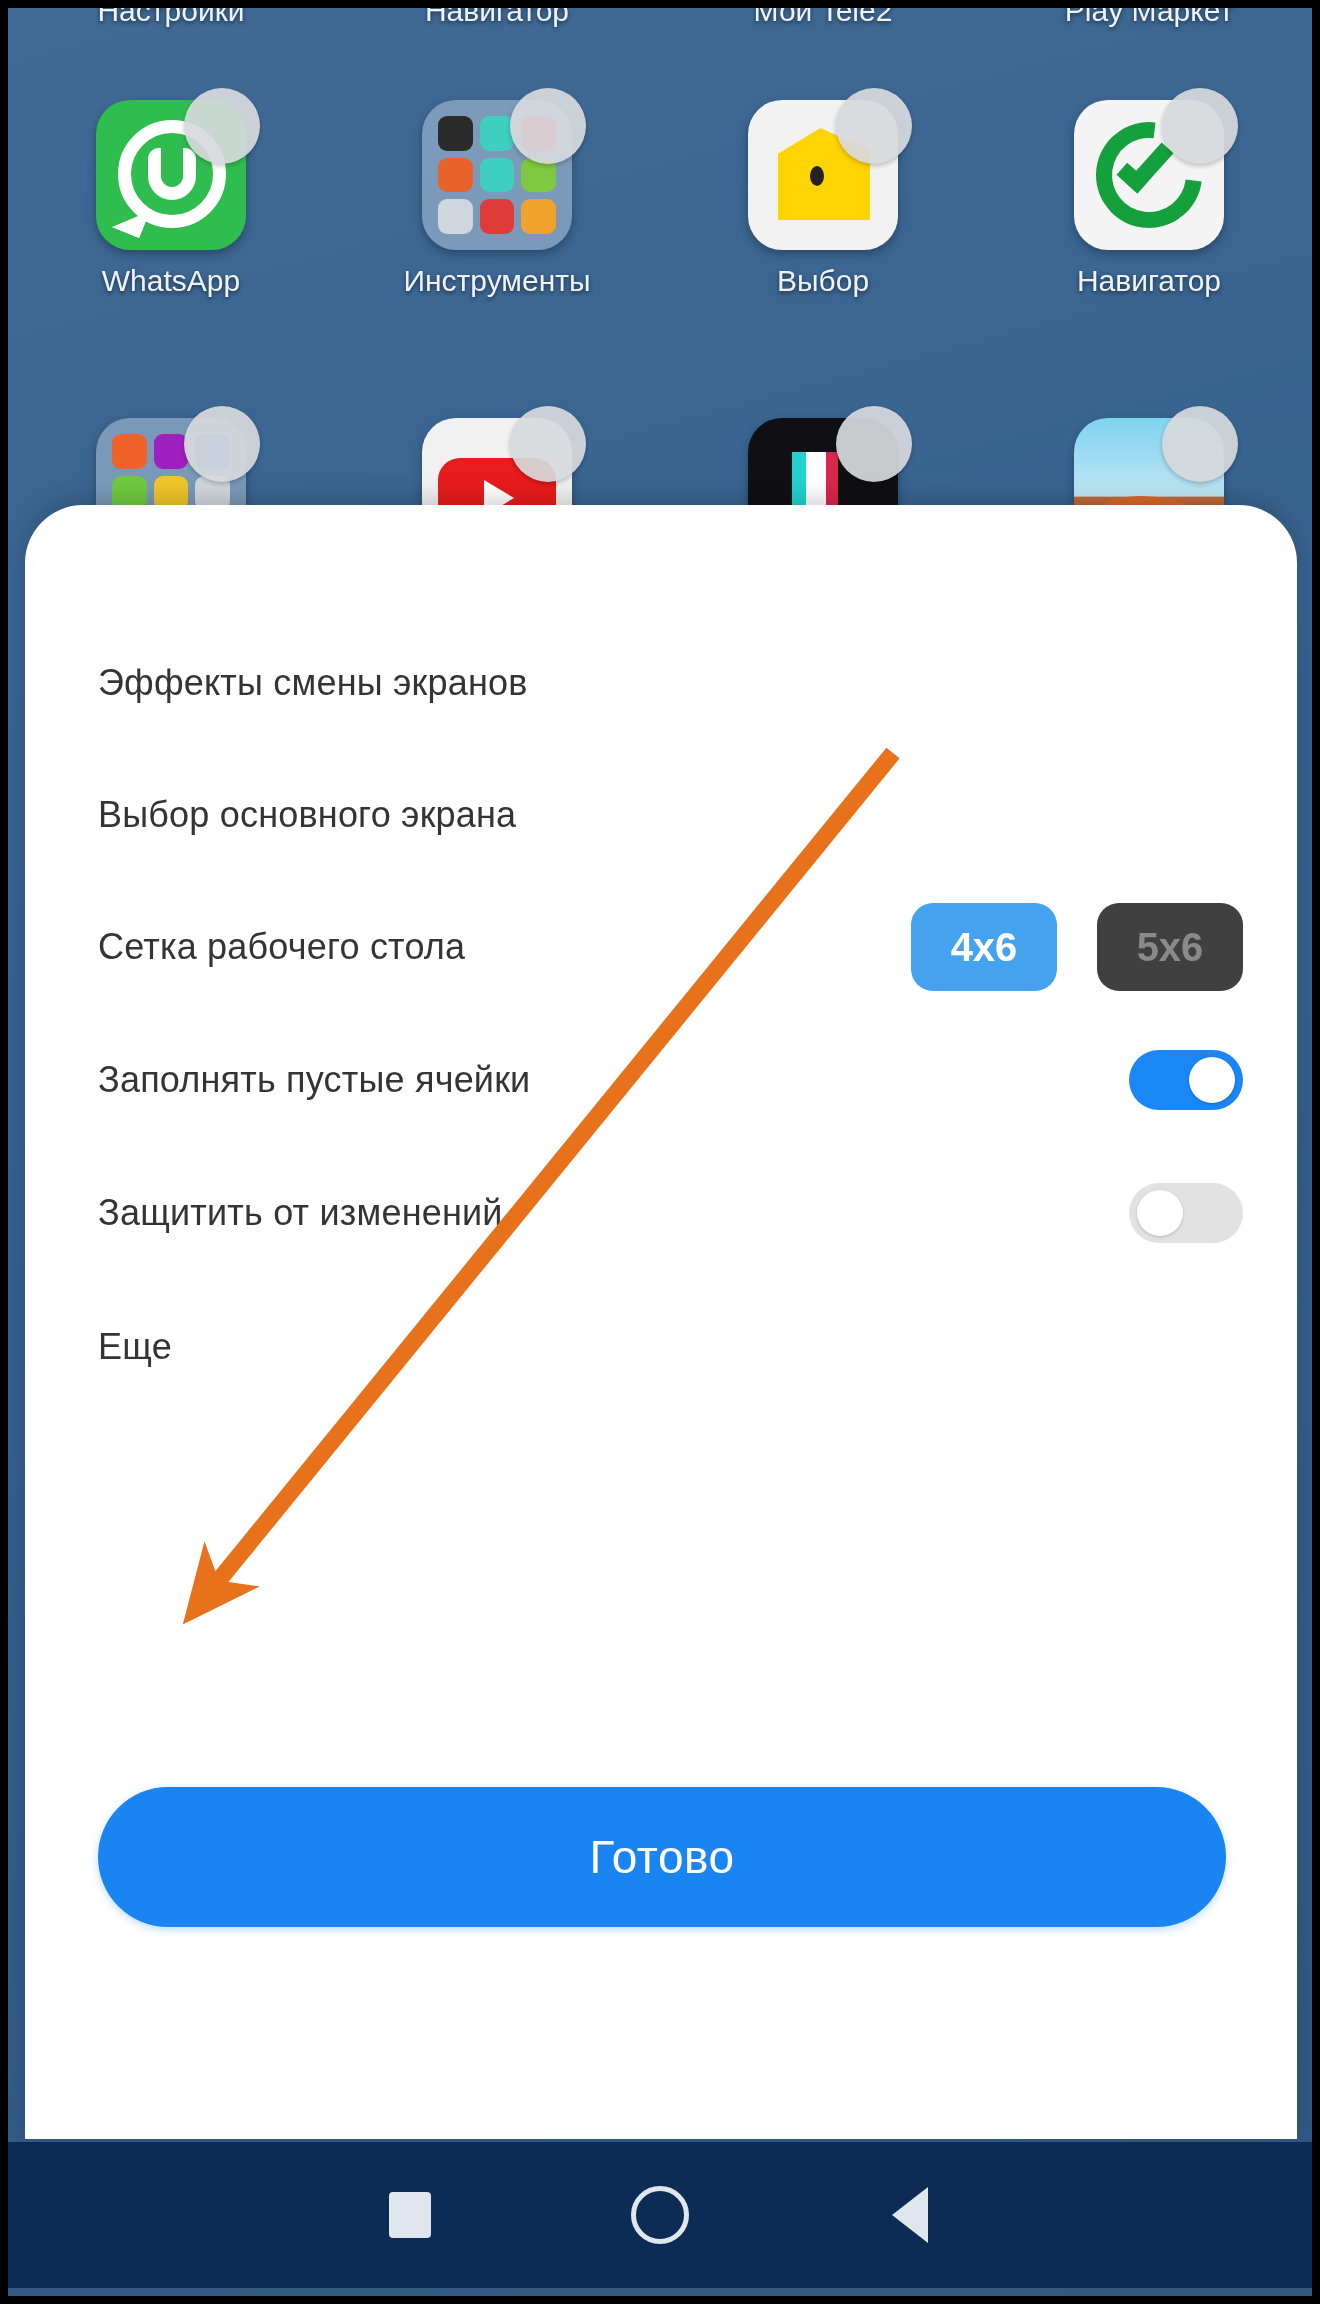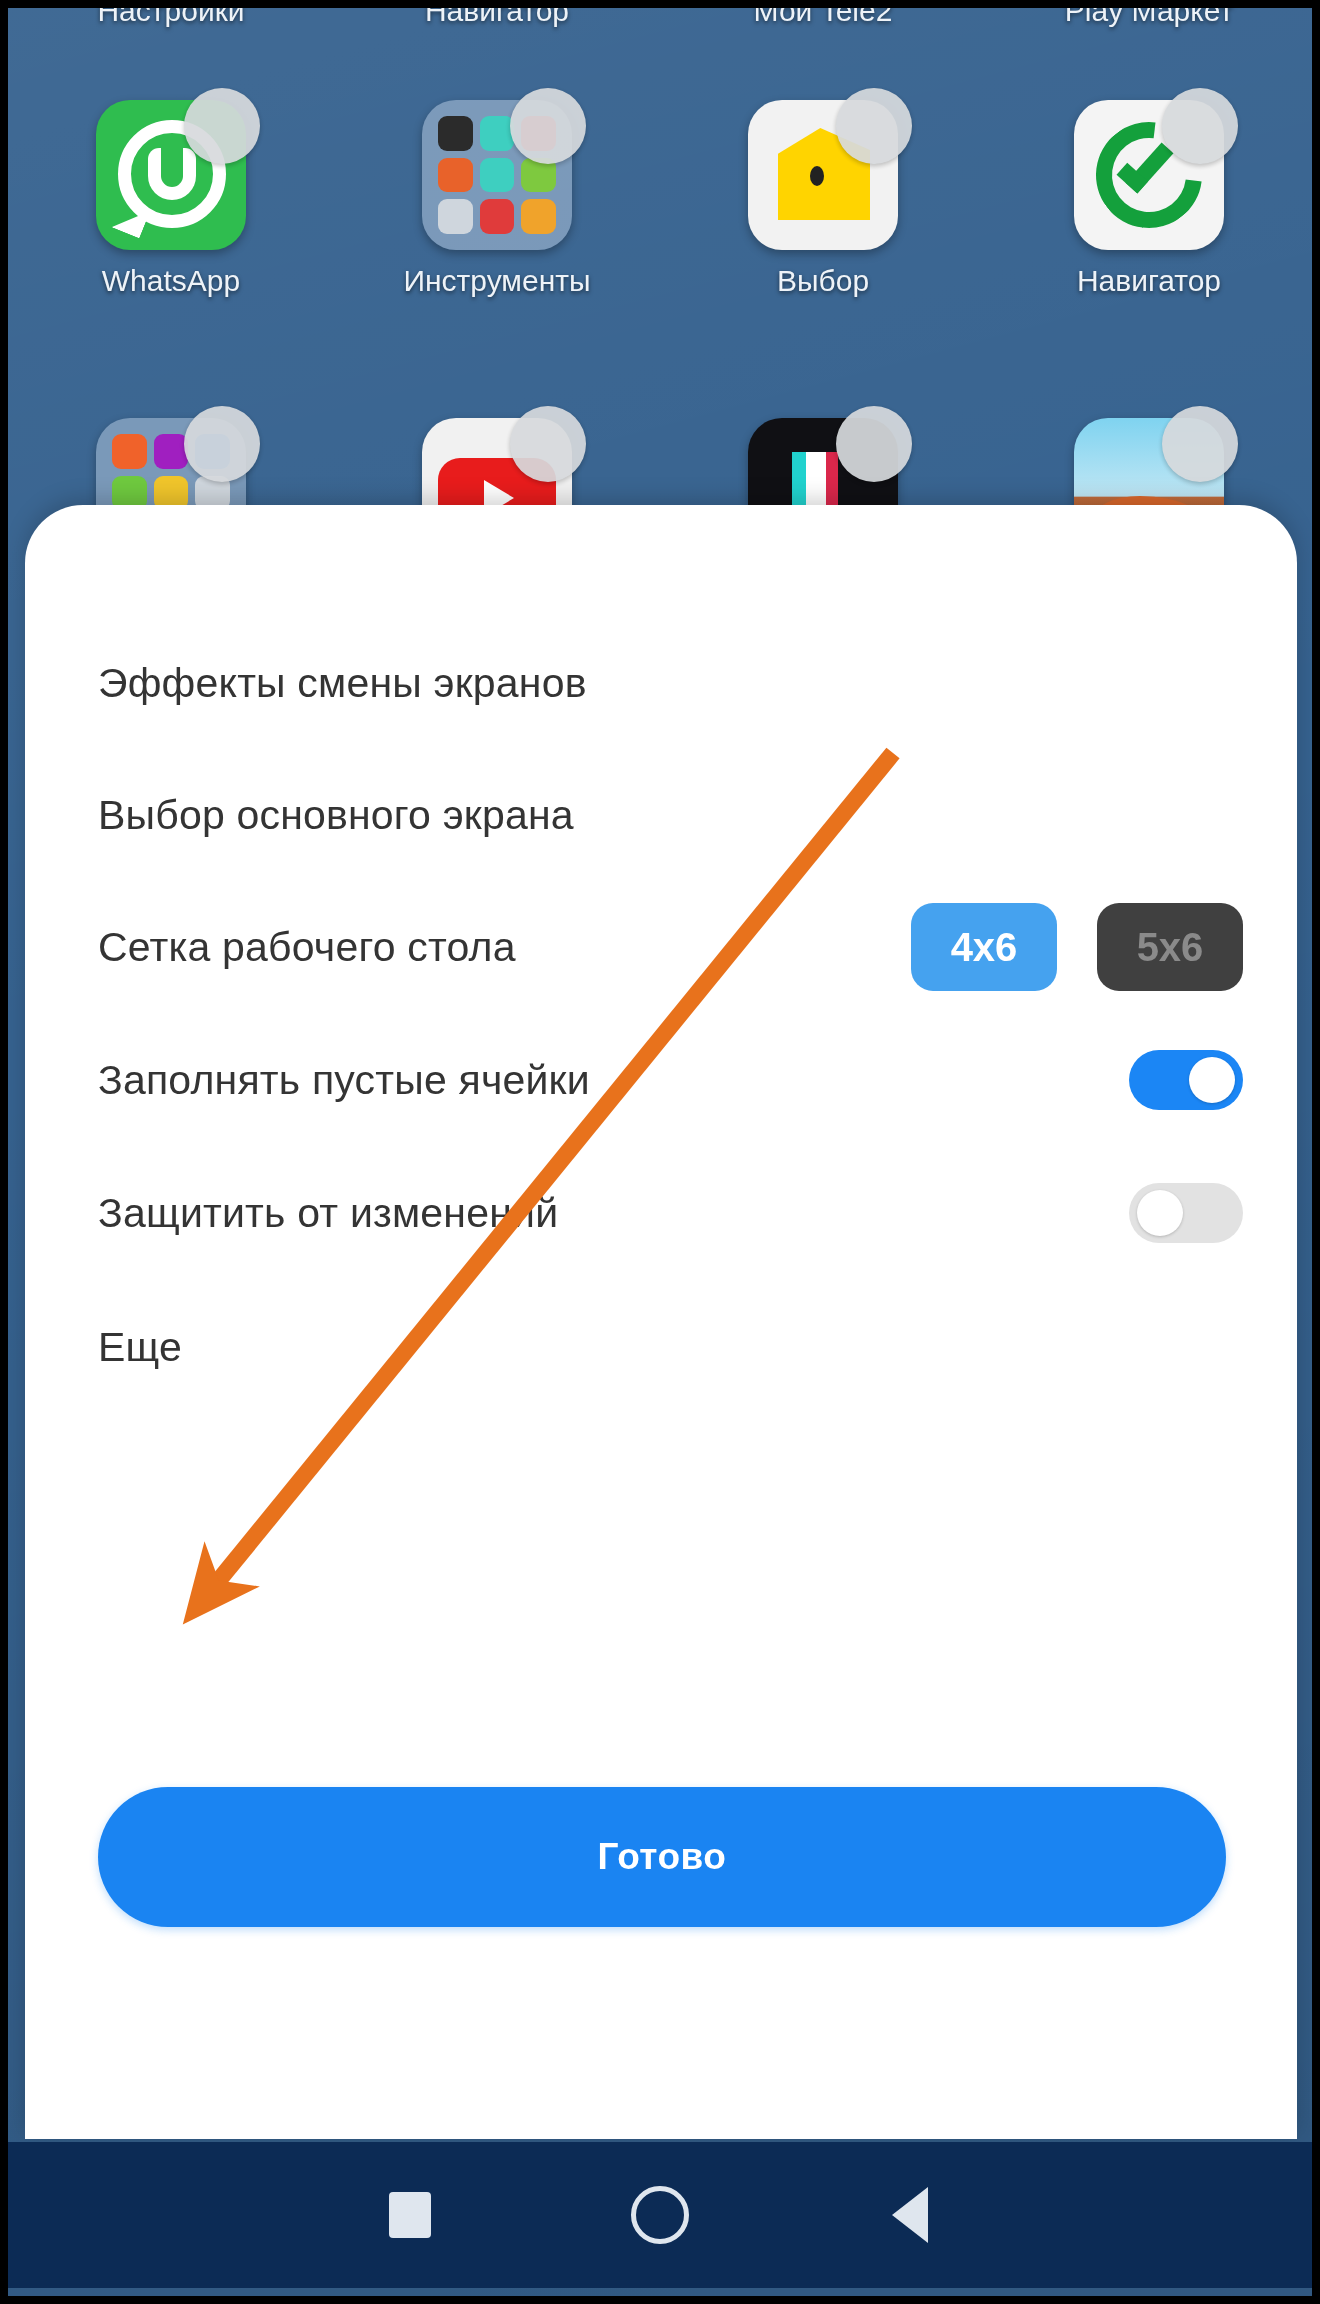--- a/index.html
+++ b/index.html
@@ -137,21 +137,21 @@
     border-radius:58px 58px 0 0;
     box-shadow:0 -6px 22px rgba(0,0,0,.18);
     overflow:hidden;
   }
   .sheet-body{position:absolute;left:0;top:0;width:100%;height:100%;}
   .row{
     position:absolute;left:73px;right:54px;
     height:60px;display:flex;align-items:center;
   }
   .row-label{
-    color:#343434;font-size:41px;letter-spacing:.2px;
+    color:#343434;font-size:36px;letter-spacing:.2px;
     white-space:nowrap;
   }
   .row-right{margin-left:auto;display:flex;align-items:center;gap:40px;}
   
   .pill{
     min-width:146px;height:88px;border-radius:22px;
     display:flex;align-items:center;justify-content:center;
     font-size:40px;font-weight:bold;
   }
   .pill.sel{background:#45a2ef;color:#ffffff;}
@@ -170,21 +170,21 @@
   .toggle.off .knob{left:8px;}
   
   .primary{
     position:absolute;left:73px;top:1282px;
     width:1128px;height:140px;
     background:#1a84f2;border-radius:70px;
     display:flex;align-items:center;justify-content:center;
     box-shadow:0 3px 9px rgba(26,132,242,.28);
   }
   .primary span{
-    color:#fff;font-size:37px;font-weight:bold;letter-spacing:.5px;
+    color:#fff;font-size:46px;font-weight:normal;letter-spacing:.5px;
   }
   
   .arrow{position:absolute;left:0;top:0;width:1320px;height:2304px;pointer-events:none;}
   
   .navbar{
     position:absolute;left:8px;top:2142px;
     width:1304px;height:146px;
     background:linear-gradient(180deg,#0f2f5e 0%,#0b2games 0%,#0c2b55 55%,#071d3c 100%);
     background-color:#0c2b55;
     display:flex;align-items:center;justify-content:center;

